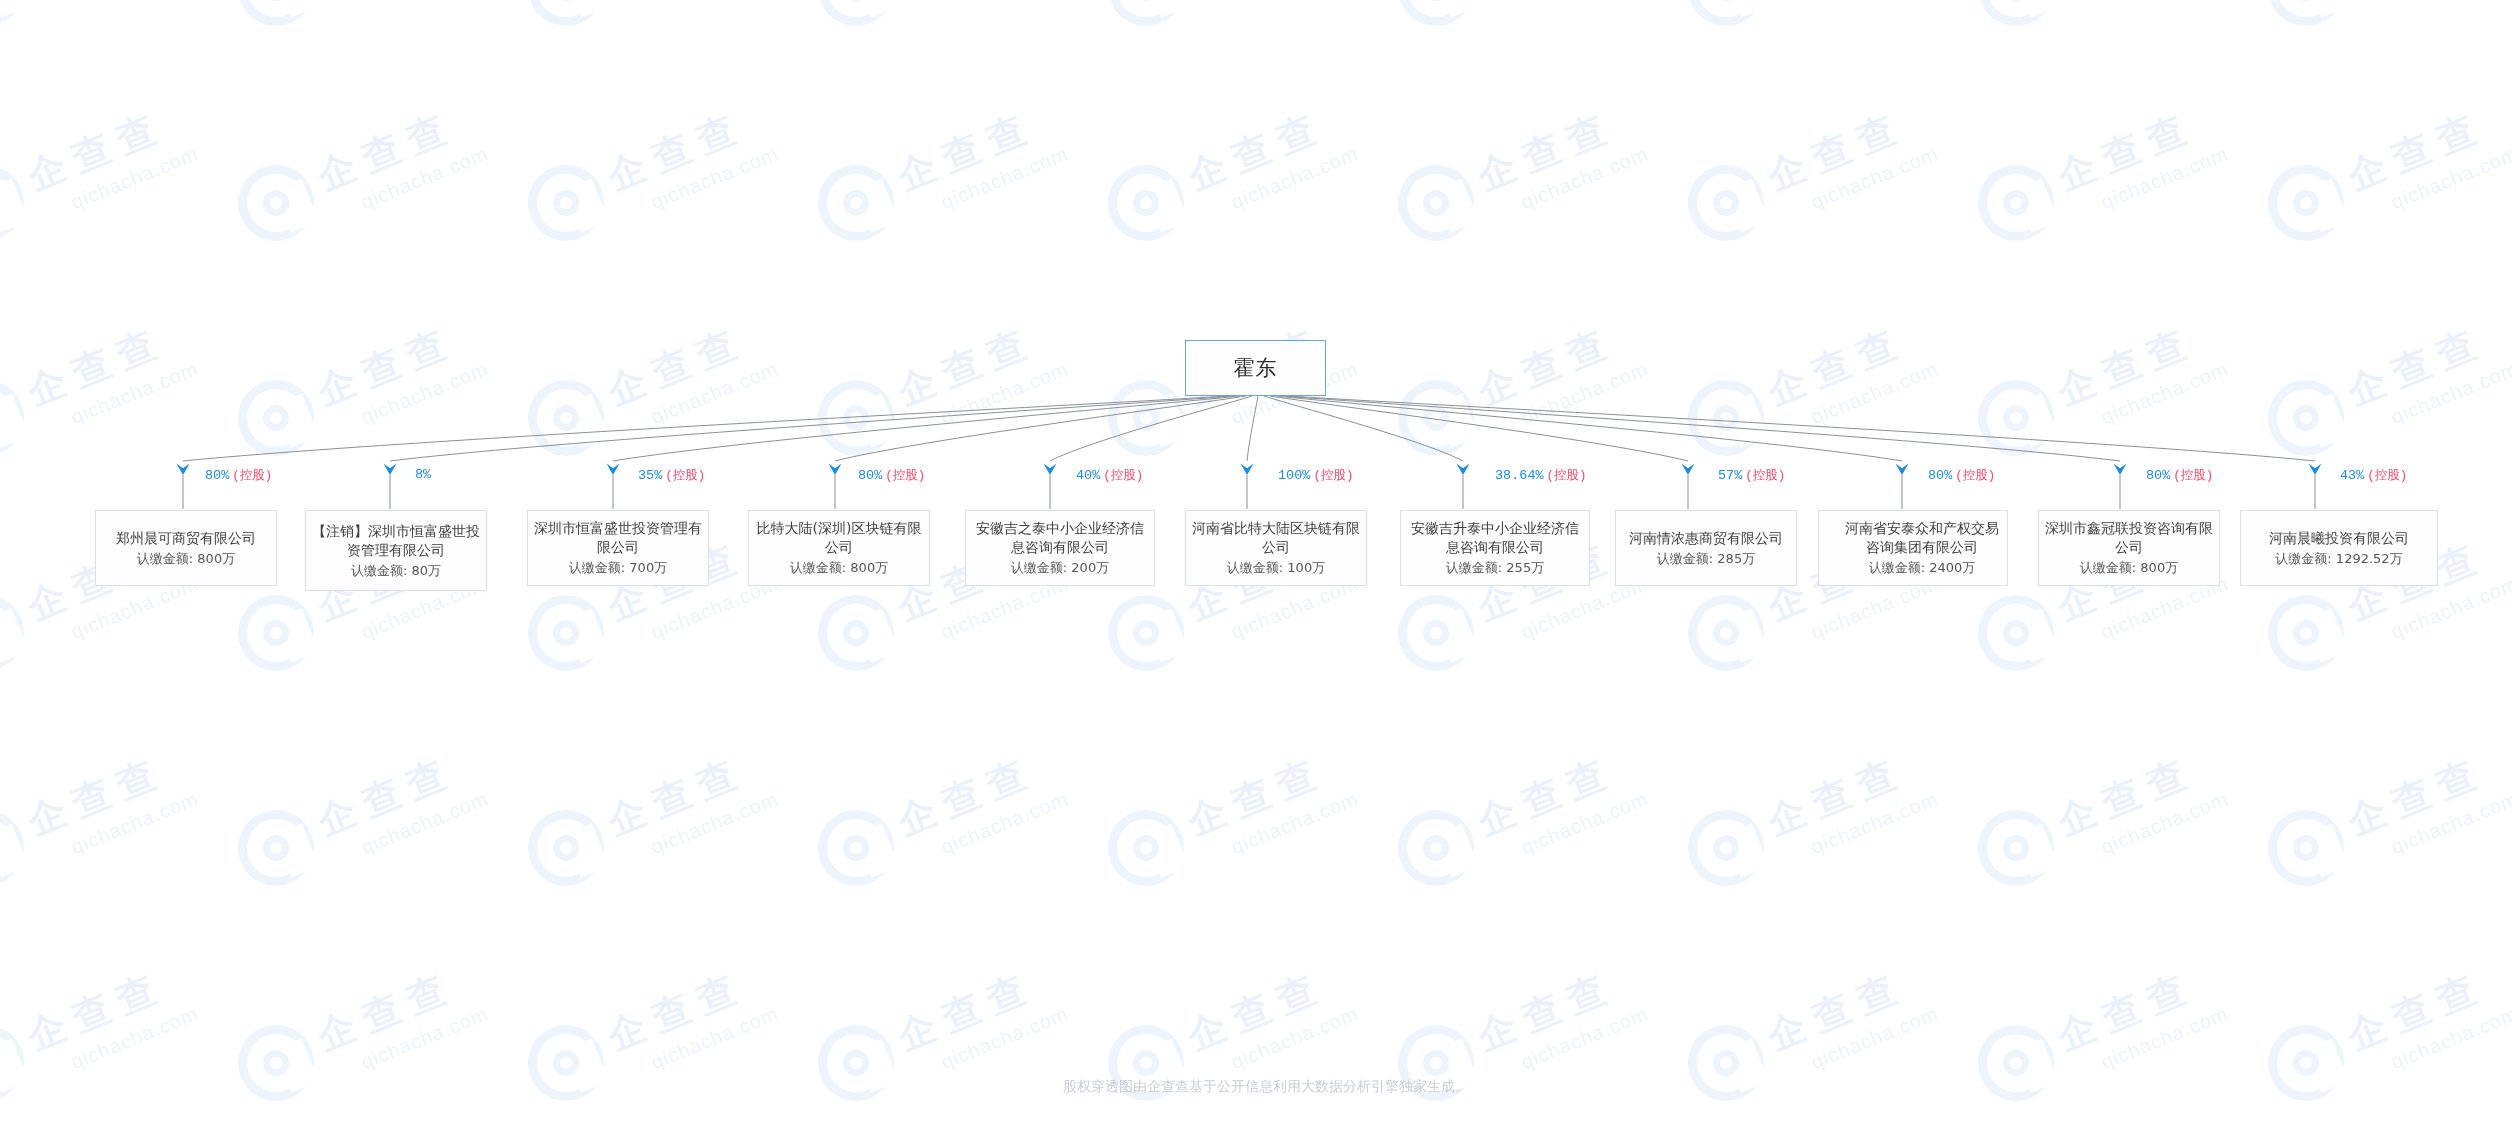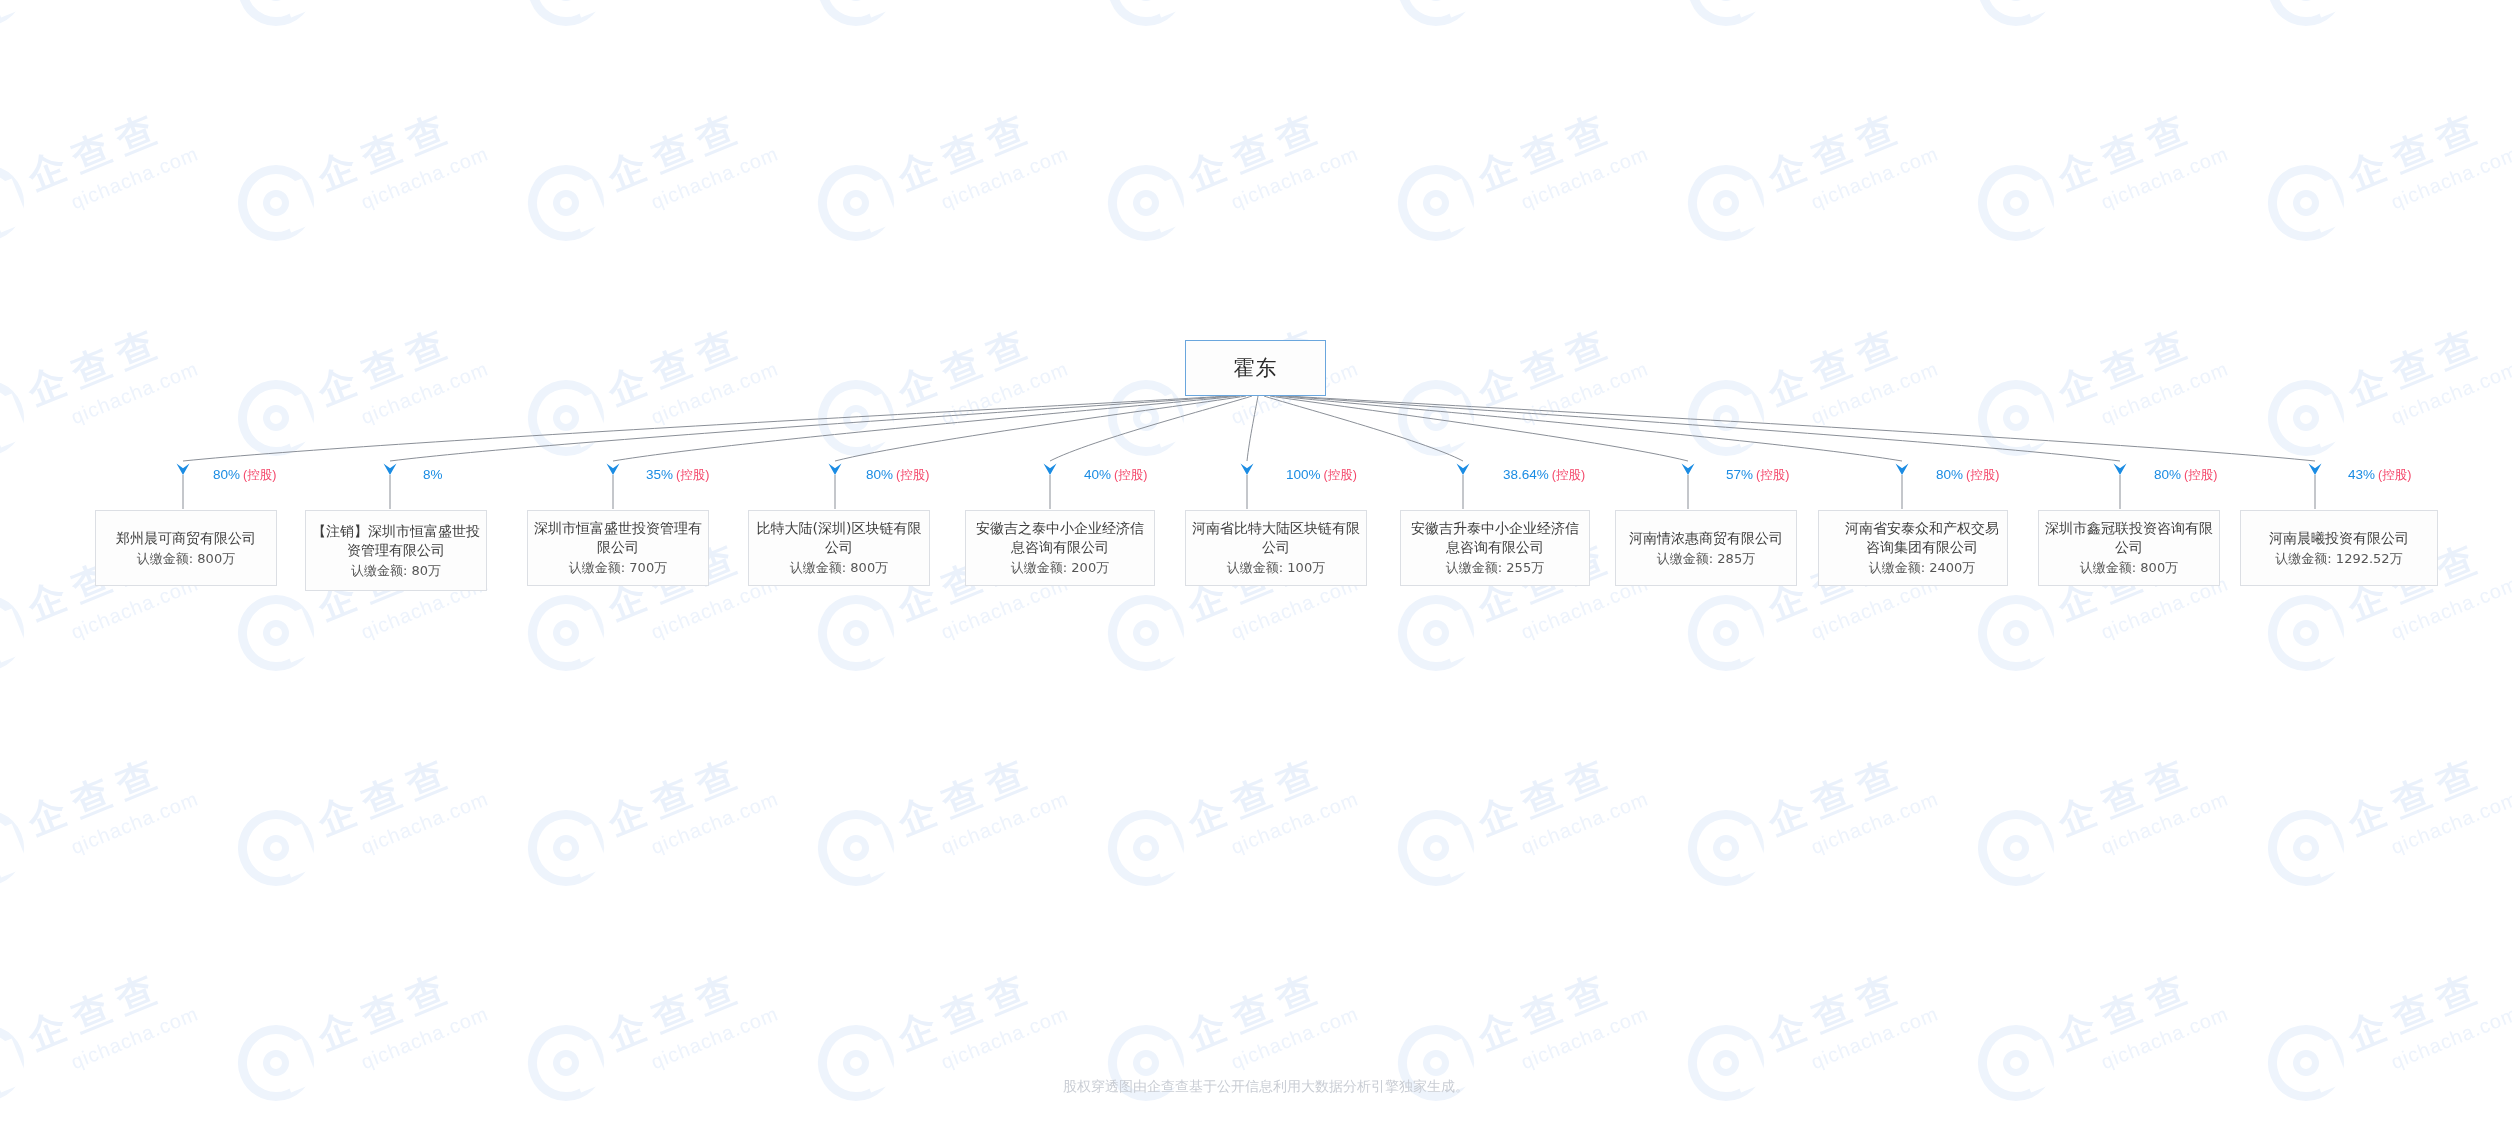--- a/index.html
+++ b/index.html
@@ -104,22 +104,21 @@
     color:#555;text-align:center;margin-top:1px;
     font-family:"DejaVu Sans","Liberation Sans",sans-serif;
   }
 
   
   .edge-label{
     position:absolute;
     white-space:nowrap;
     z-index:5;
     font-size:13.5px;
-    font-family:Liberation Sans, sans-serif;
-    margin-left:8px;
+    font-family:Liberation Mono, monospace;
   }
   .edge-label .pct{color:#1b8ce3;}
   .edge-label .hold{color:#f4476a;font-size:12.5px;margin-left:3px;}
 
   
   .arrow{position:absolute;z-index:5;width:16px;height:16px;}
 
   
   .footer{
     position:absolute;

